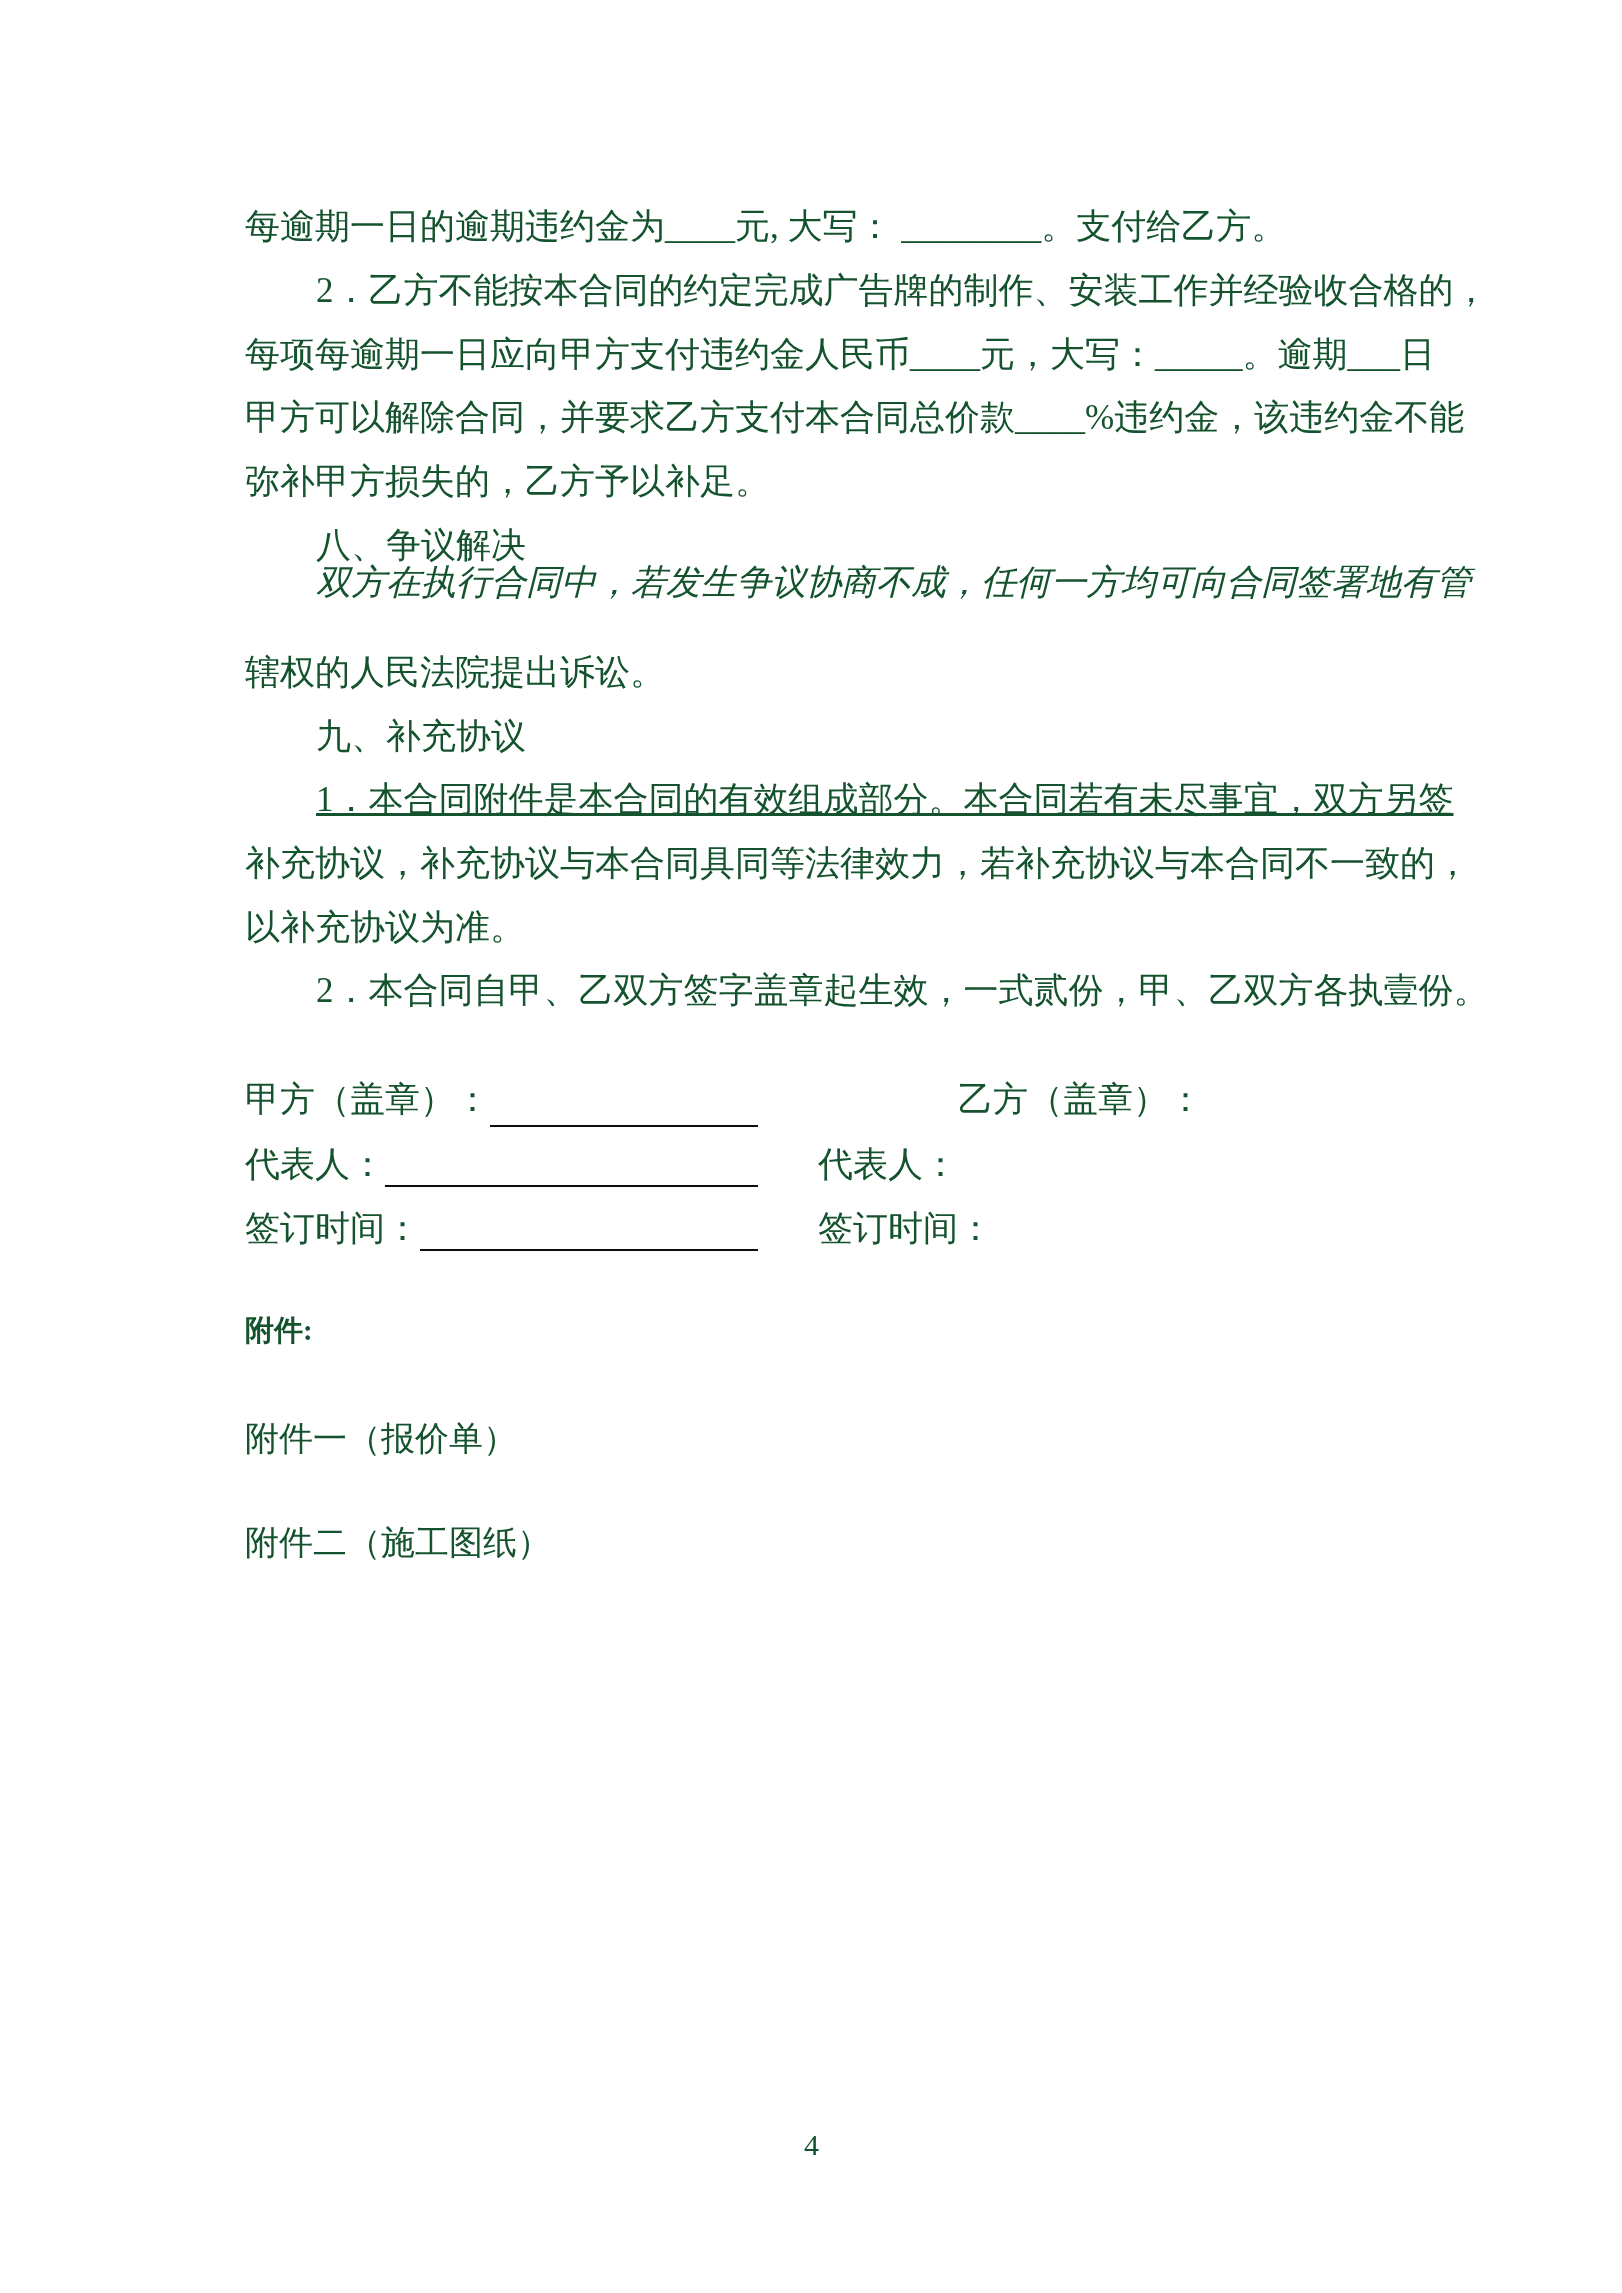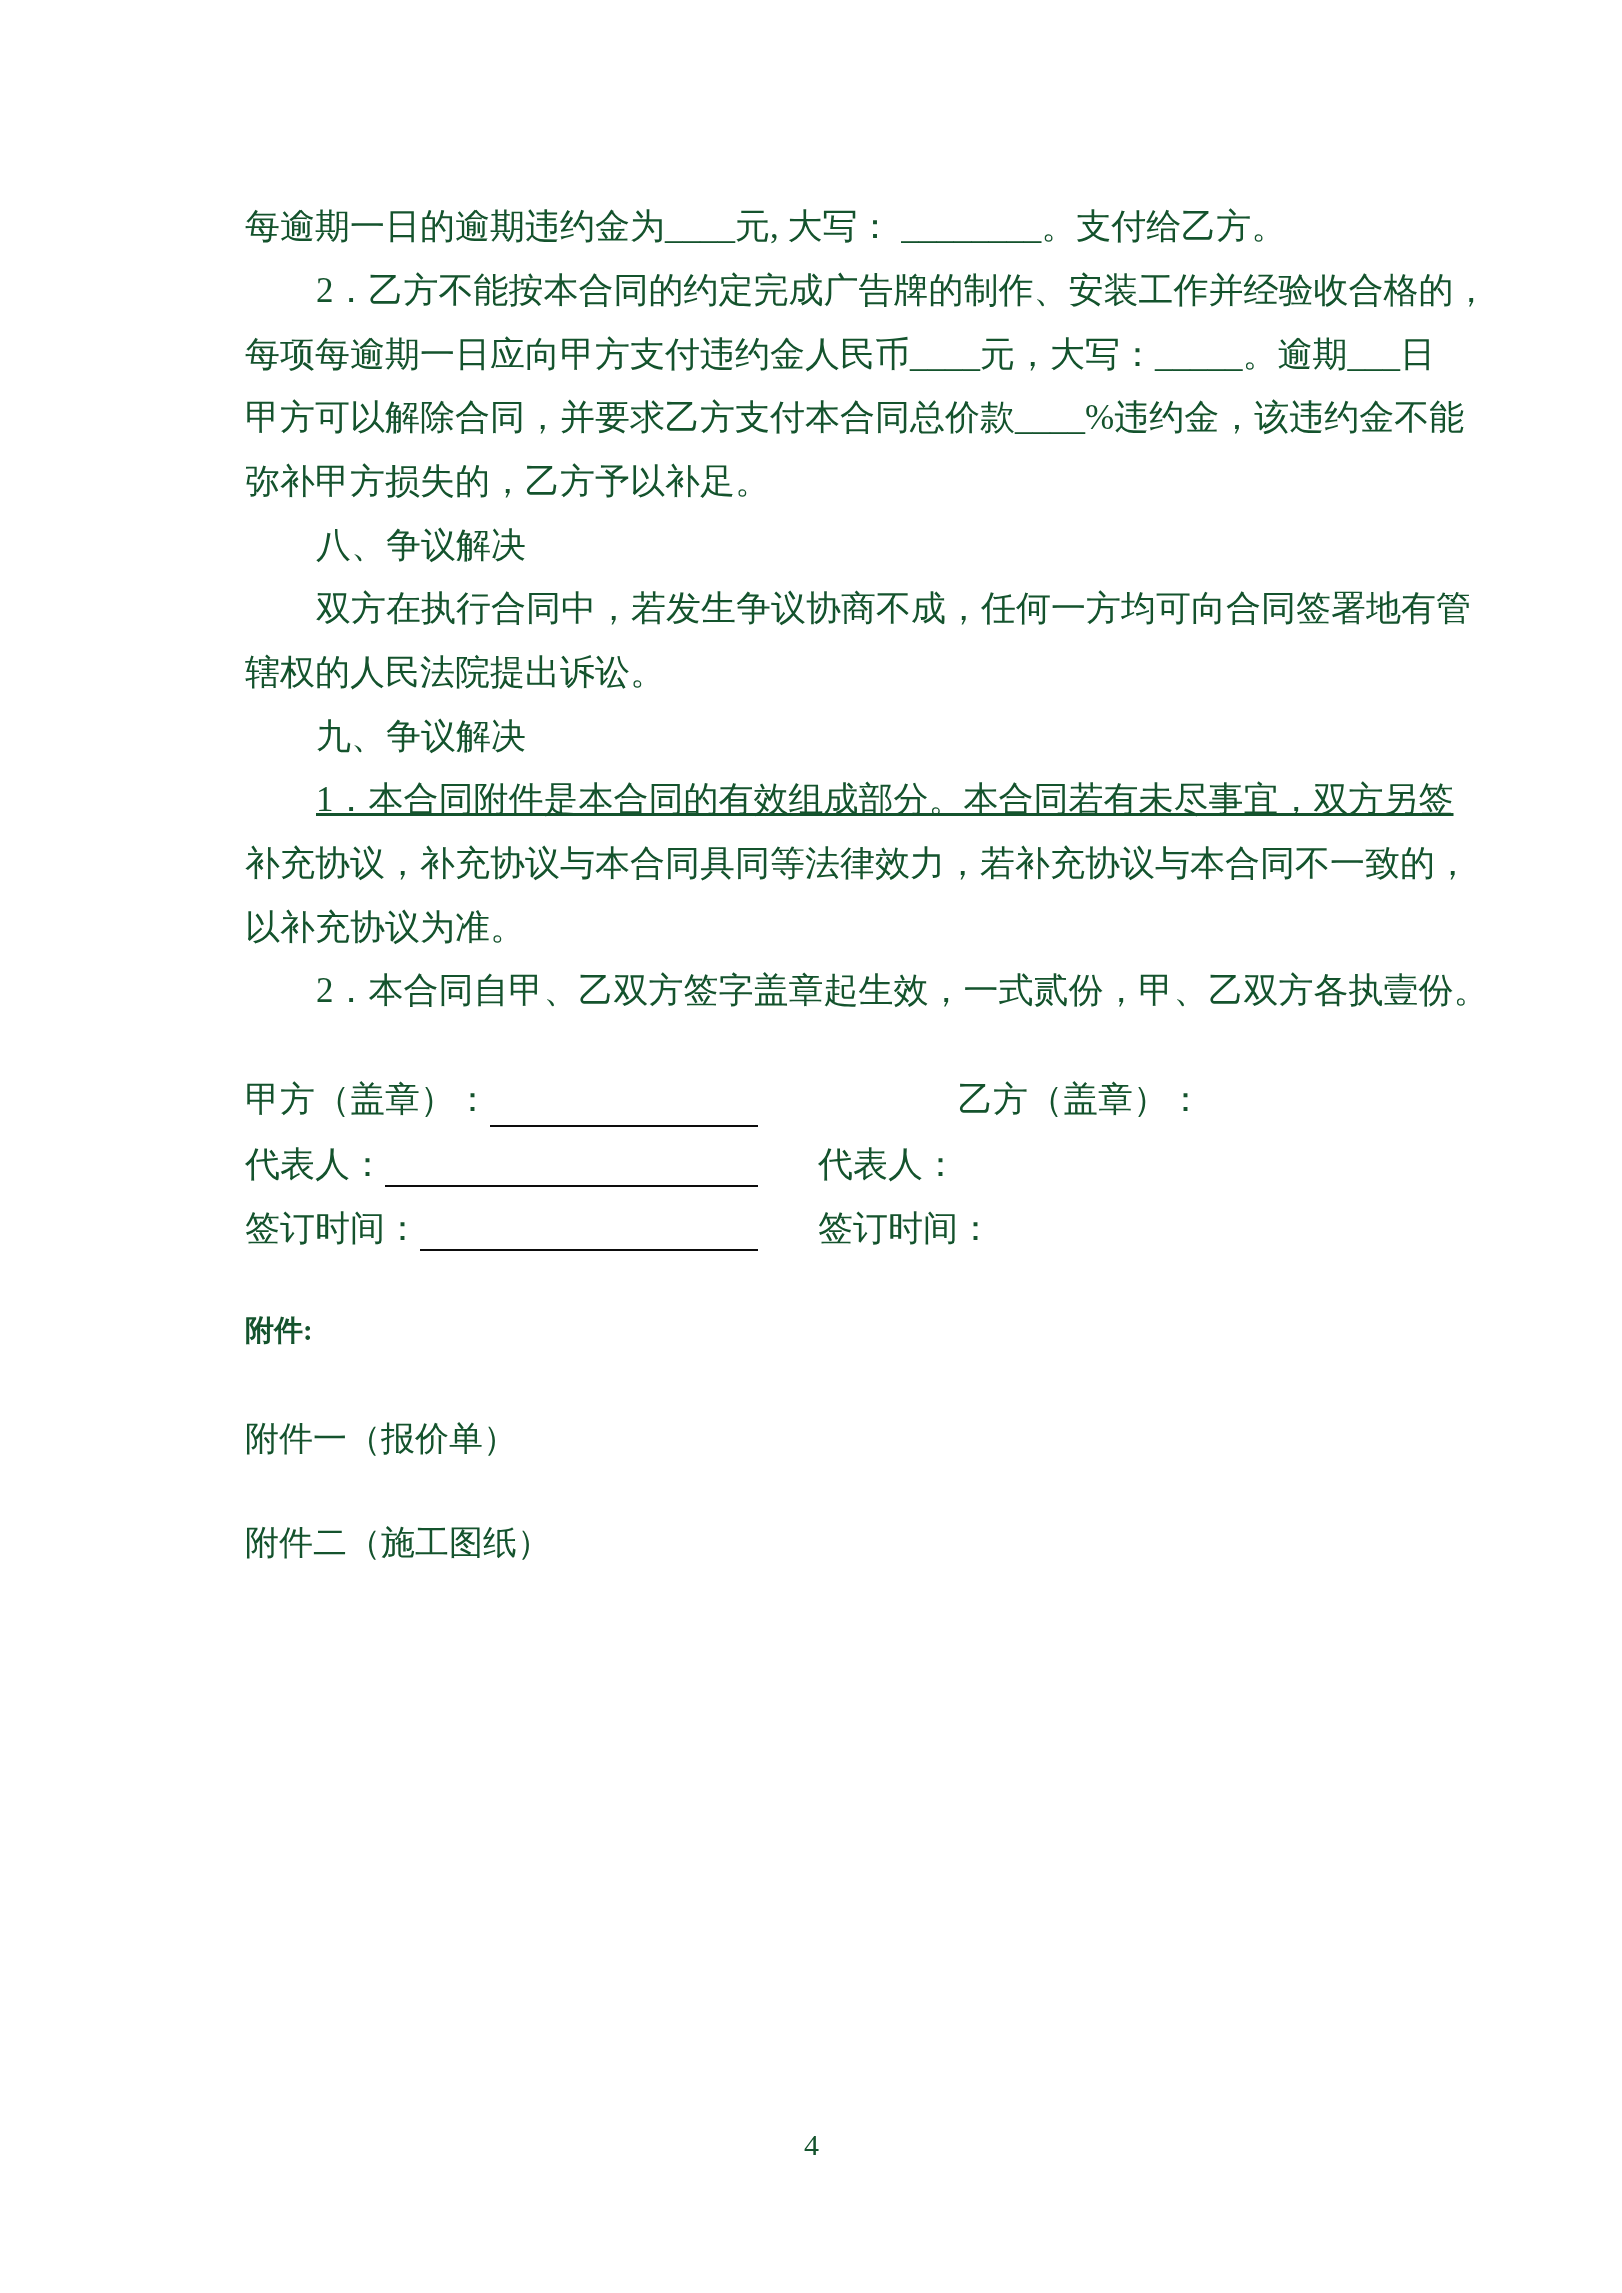--- a/index.html
+++ b/index.html
@@ -80,21 +80,21 @@
     height: 42px;
     line-height: 42px;
   }
   
   .l0  { top: 195px; }
   .l1  { top: 259px; }
   .l2  { top: 323px; }
   .l3  { top: 386px; }
   .l4  { top: 450px; }
   .l5  { top: 514px; }
-  .l6  { top: 577px; }
+  .l6  { top: 551px; font-style: italic; }
   .l7  { top: 641px; }
   .l8  { top: 705px; }
   .l9  { top: 768px; text-decoration: underline; }
   .l10 { top: 832px; }
   .l11 { top: 896px; }
   .l12 { top: 959px; }
   .sig1 { top: 1068px; align-items: center; }
   .sig2 { top: 1133px; }
   .sig3 { top: 1197px; }
   .att0 { top: 1298px; }
@@ -108,21 +108,21 @@
 <div id="page">
 
   <div class="line l0">每逾期一日的逾期违约金为____元, 大写： ________。支付给乙方。</div>
   <div class="line l1 indent just">2．乙方不能按本合同的约定完成广告牌的制作、安装工作并经验收合格的，</div>
   <div class="line l2 just">每项每逾期一日应向甲方支付违约金人民币____元，大写：_____。逾期___日</div>
   <div class="line l3 just">甲方可以解除合同，并要求乙方支付本合同总价款____%违约金，该违约金不能</div>
   <div class="line l4">弥补甲方损失的，乙方予以补足。</div>
   <div class="line l5 indent">八、争议解决</div>
   <div class="line l6 indent just">双方在执行合同中，若发生争议协商不成，任何一方均可向合同签署地有管</div>
   <div class="line l7">辖权的人民法院提出诉讼。</div>
-  <div class="line l8 indent">九、争议解决</div>
+  <div class="line l8 indent">九、补充协议</div>
   <div class="line l9 indent just">1．本合同附件是本合同的有效组成部分。本合同若有未尽事宜，双方另签</div>
   <div class="line l10 just">补充协议，补充协议与本合同具同等法律效力，若补充协议与本合同不一致的，</div>
   <div class="line l11">以补充协议为准。</div>
   <div class="line l12 indent">2．本合同自甲、乙双方签字盖章起生效，一式贰份，甲、乙双方各执壹份。</div>
 
   <div class="sig-row sig-left sig1">
     <span class="label">甲方（盖章）：</span>
     <span class="blank"></span>
   </div>
   <div class="sig-row sig-right sig1">

